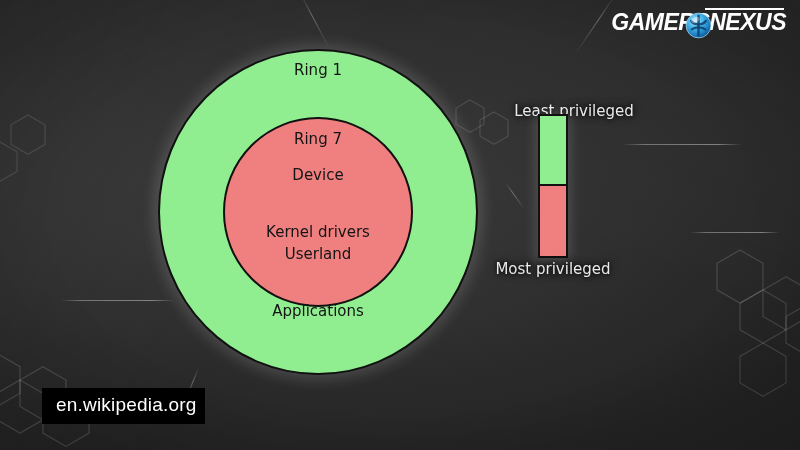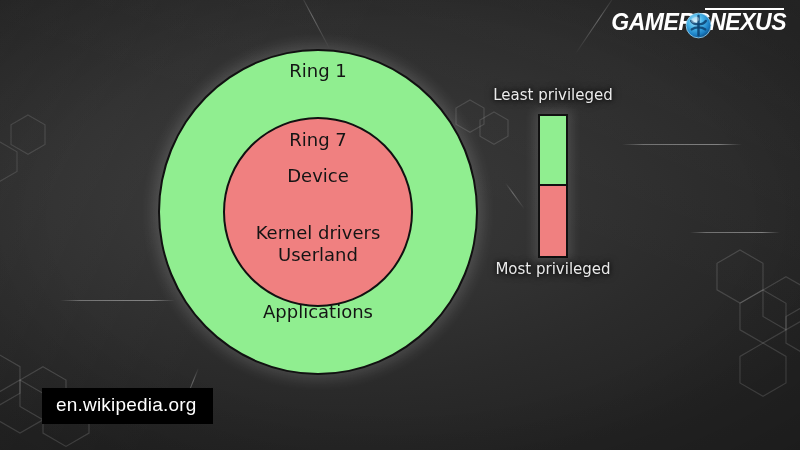--- a/index.html
+++ b/index.html
@@ -82,21 +82,21 @@
     background: #f08080;
     border: 2px solid #111;
     box-sizing: border-box;
   }
   .lbl {
     position: absolute;
     left: 0;
     right: 0;
     text-align: center;
     color: #141414;
-    font-size: 18px;
+    font-size: 15px;
     line-height: 19px;
     white-space: pre;
   }
   .lbl-ring1 { top: 10px; }
   .lbl-ring0 { top: 11px; }
   .lbl-kernel {
     top: 50%;
     transform: translateY(-55%);
   }
   .lbl-userland {
@@ -120,33 +120,33 @@
 
   .legend-text {
     position: absolute;
     left: 553px;
     transform: translateX(-50%);
     white-space: nowrap;
     color: #eaeaea;
     font-size: 15px;
     text-shadow: 0 0 4px rgba(0,0,0,0.9), 0 0 8px rgba(0,0,0,0.7);
   }
-  .legend-text.top { top: 86px; }
+  .legend-text.top { top: 102px; margin-left: 21px; }
   .legend-text.bottom { top: 260px; }
 
   
   .source-banner {
     position: absolute;
     left: 42px;
     top: 388px;
     background: #000;
     color: #ffffff;
     font-size: 19px;
     font-family: "Liberation Sans", sans-serif;
-    padding: 6px 16px 8px 14px;
+    padding: 6px 8px 8px 14px;
     letter-spacing: 0.2px;
   }
 
   
   .logo {
     position: absolute;
     right: 14px;
     top: 6px;
     height: 32px;
     display: flex;

